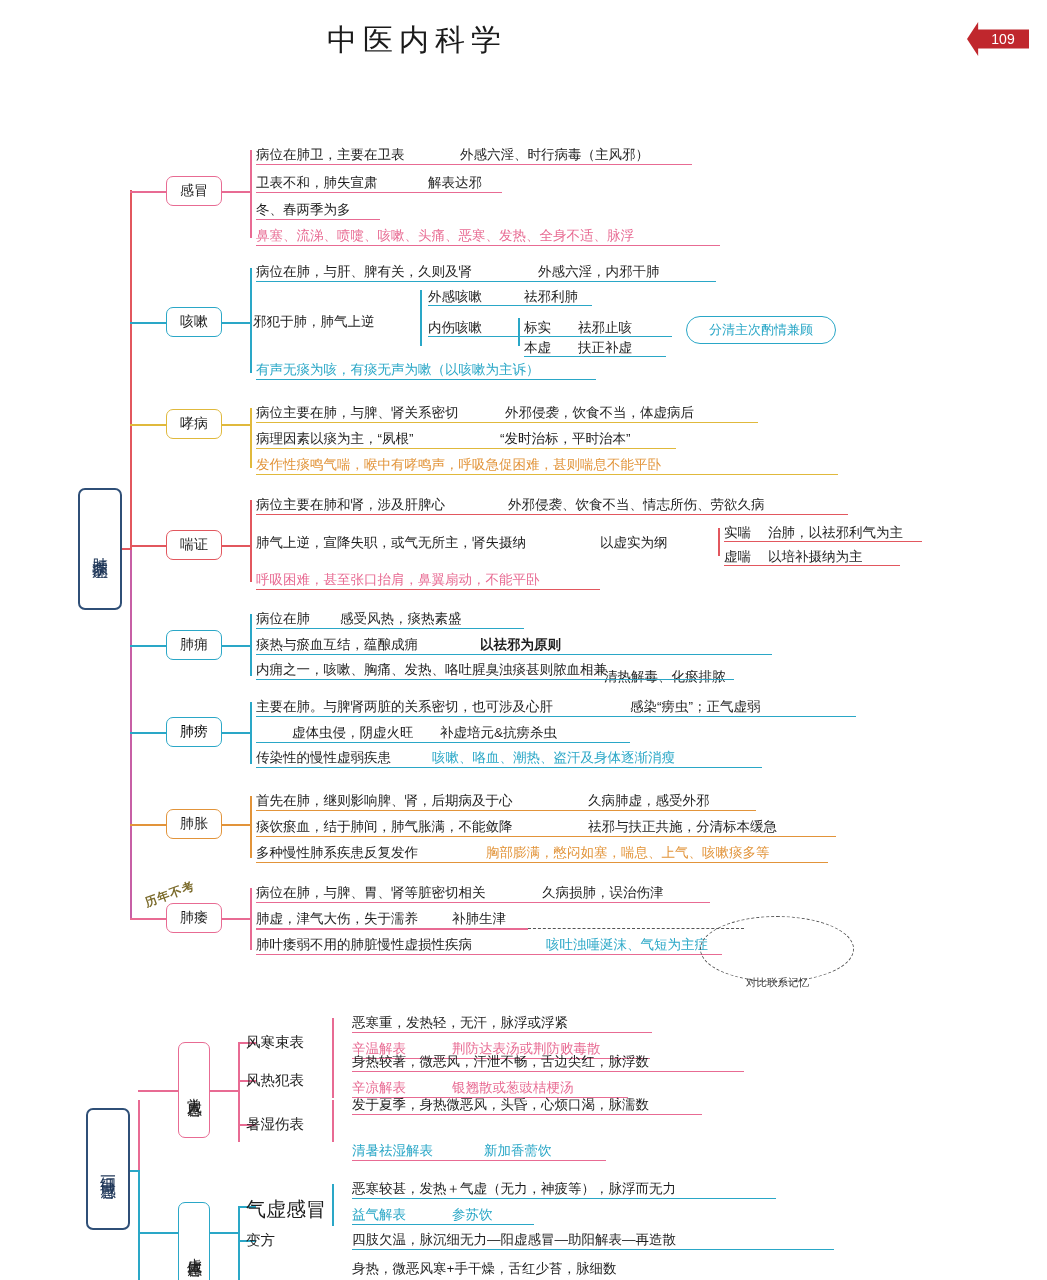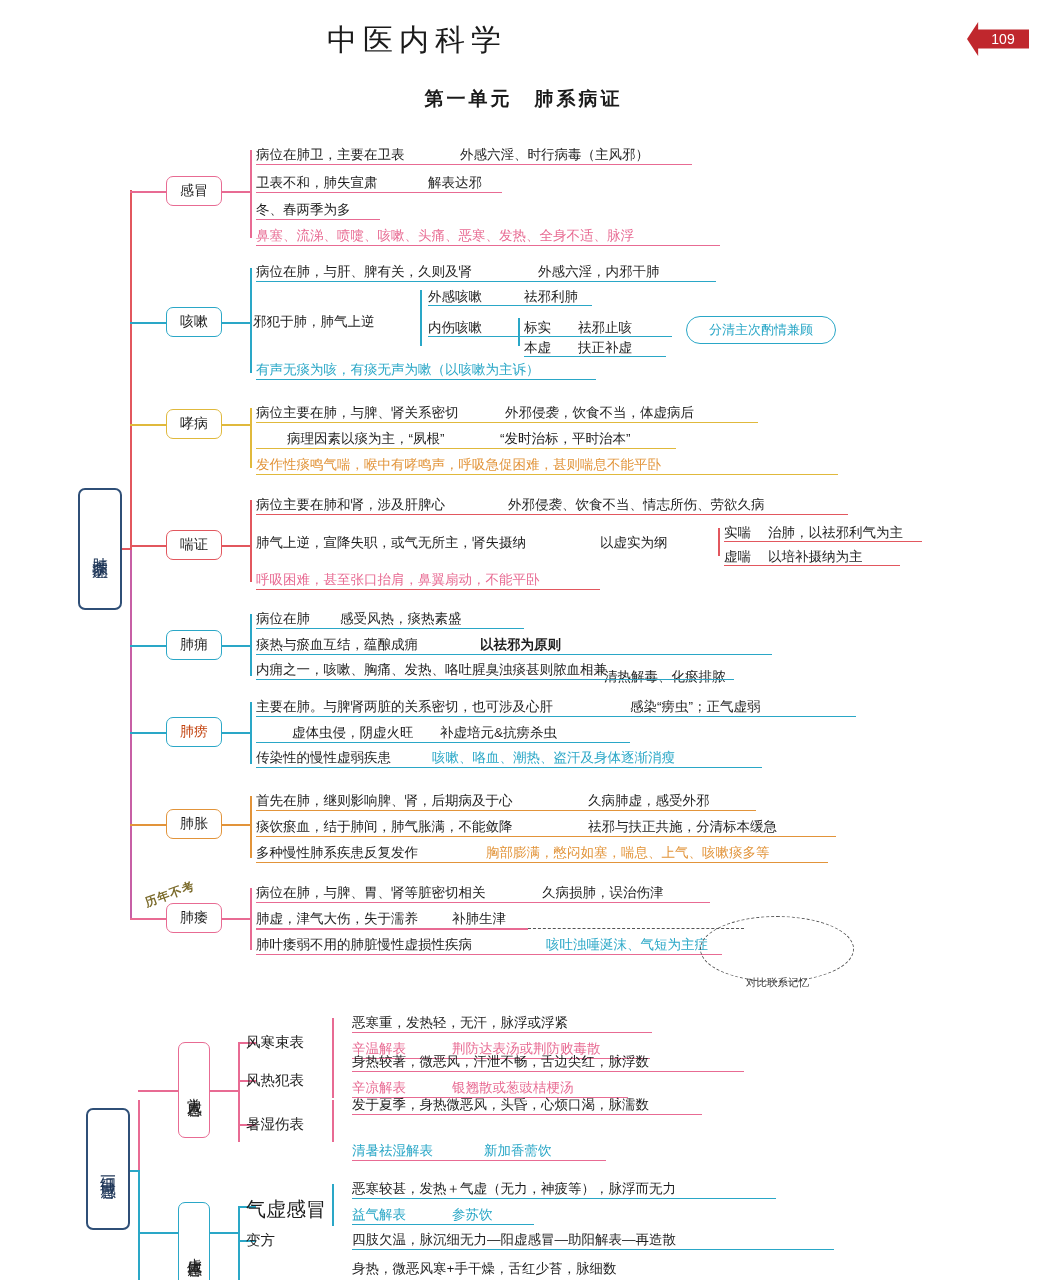--- a/index.html
+++ b/index.html
@@ -58,21 +58,20 @@
     position:absolute;font-size:12px;color:#7a6a2a;font-weight:700;
     transform:rotate(-20deg);letter-spacing:1px;
   }
 </style>
 </head>
 <body>
 
 <div class="page">
 
   <div class="title">中医内科学</div>
-  <div class="subtitle">第一单元　肺系病证</div>
   <div class="page-badge">109</div>
 
   <div class="node vert" style="left:78px;top:488px;width:44px;height:122px;border:2px solid #2f4f77;color:#1d3557;font-size:16px;">
     <span>肺系病证</span>
   </div>
 
   <div class="ln vl" style="left:130px;top:190px;height:360px;background:#e2575e;"></div>
   <div class="ln vl" style="left:130px;top:548px;height:372px;background:#c75fa5;"></div>
   <div class="ln hl" style="left:122px;top:548px;width:10px;background:#e2575e;"></div>
 
@@ -127,21 +126,21 @@
 
   <div class="ln hl" style="left:130px;top:424px;width:36px;background:#e0b93c;"></div>
   <div class="node" style="left:166px;top:409px;width:56px;height:30px;border:1.6px solid #e0b93c;color:#1d1d1d;">哮病</div>
   <div class="ln hl" style="left:222px;top:424px;width:28px;background:#e0b93c;"></div>
   <div class="ln vl" style="left:250px;top:408px;height:60px;background:#e0b93c;"></div>
 
   <div class="txt k-black" style="left:256px;top:406px;">病位主要在肺，与脾、肾关系密切</div>
   <div class="txt k-black" style="left:505px;top:406px;">外邪侵袭，饮食不当，体虚病后</div>
   <div class="underline" style="left:256px;top:422px;width:502px;background:#e0b93c;"></div>
 
-  <div class="txt k-black" style="left:256px;top:432px;margin-left:31px;">病理因素以痰为主，“夙根”</div>
+  <div class="txt k-black" style="left:256px;top:432px;">病理因素以痰为主，“夙根”</div>
   <div class="txt k-black" style="left:500px;top:432px;">“发时治标，平时治本”</div>
   <div class="underline" style="left:256px;top:448px;width:420px;background:#e0b93c;"></div>
 
   <div class="txt k-orange" style="left:256px;top:458px;">发作性痰鸣气喘，喉中有哮鸣声，呼吸急促困难，甚则喘息不能平卧</div>
   <div class="underline" style="left:256px;top:474px;width:582px;background:#e0b93c;"></div>
 
   <div class="ln hl" style="left:130px;top:545px;width:36px;background:#e2575e;"></div>
   <div class="node" style="left:166px;top:530px;width:56px;height:30px;border:1.6px solid #e2575e;color:#1d1d1d;">喘证</div>
   <div class="ln hl" style="left:222px;top:545px;width:28px;background:#e2575e;"></div>
   <div class="ln vl" style="left:250px;top:500px;height:82px;background:#e2575e;"></div>
@@ -176,21 +175,21 @@
   <div class="txt k-black" style="left:256px;top:638px;">痰热与瘀血互结，蕴酿成痈</div>
   <div class="txt k-black" style="left:480px;top:638px;font-weight:bold;">以祛邪为原则</div>
   <div class="txt k-black" style="left:604px;top:638px;margin-top:32px;">清热解毒、化瘀排脓</div>
   <div class="underline" style="left:256px;top:654px;width:516px;background:#2aa7c7;"></div>
 
   <div class="txt k-black" style="left:256px;top:663px;">内痈之一，咳嗽、胸痛、发热、咯吐腥臭浊痰甚则脓血相兼</div>
   <div class="txt k-blue" style="left:318px;top:663px;"></div>
   <div class="underline" style="left:256px;top:679px;width:478px;background:#2aa7c7;"></div>
 
   <div class="ln hl" style="left:130px;top:732px;width:36px;background:#2aa7c7;"></div>
-  <div class="node" style="left:166px;top:717px;width:56px;height:30px;border:1.6px solid #2aa7c7;color:#c2410c;">肺痨</div>
+  <div class="node" style="left:166px;top:717px;width:56px;height:30px;border:1.6px solid #2aa7c7;color:#000000;">肺痨</div>
   <div class="ln hl" style="left:222px;top:732px;width:28px;background:#2aa7c7;"></div>
   <div class="ln vl" style="left:250px;top:702px;height:62px;background:#2aa7c7;"></div>
 
   <div class="txt k-black" style="left:256px;top:700px;">主要在肺。与脾肾两脏的关系密切，也可涉及心肝</div>
   <div class="txt k-black" style="left:630px;top:700px;">感染“痨虫”；正气虚弱</div>
   <div class="underline" style="left:256px;top:716px;width:600px;background:#2aa7c7;"></div>
 
   <div class="txt k-black" style="left:256px;top:726px;margin-left:36px;">虚体虫侵，阴虚火旺</div>
   <div class="txt k-black" style="left:440px;top:726px;">补虚培元&amp;抗痨杀虫</div>
   <div class="underline" style="left:256px;top:742px;width:374px;background:#2aa7c7;"></div>

